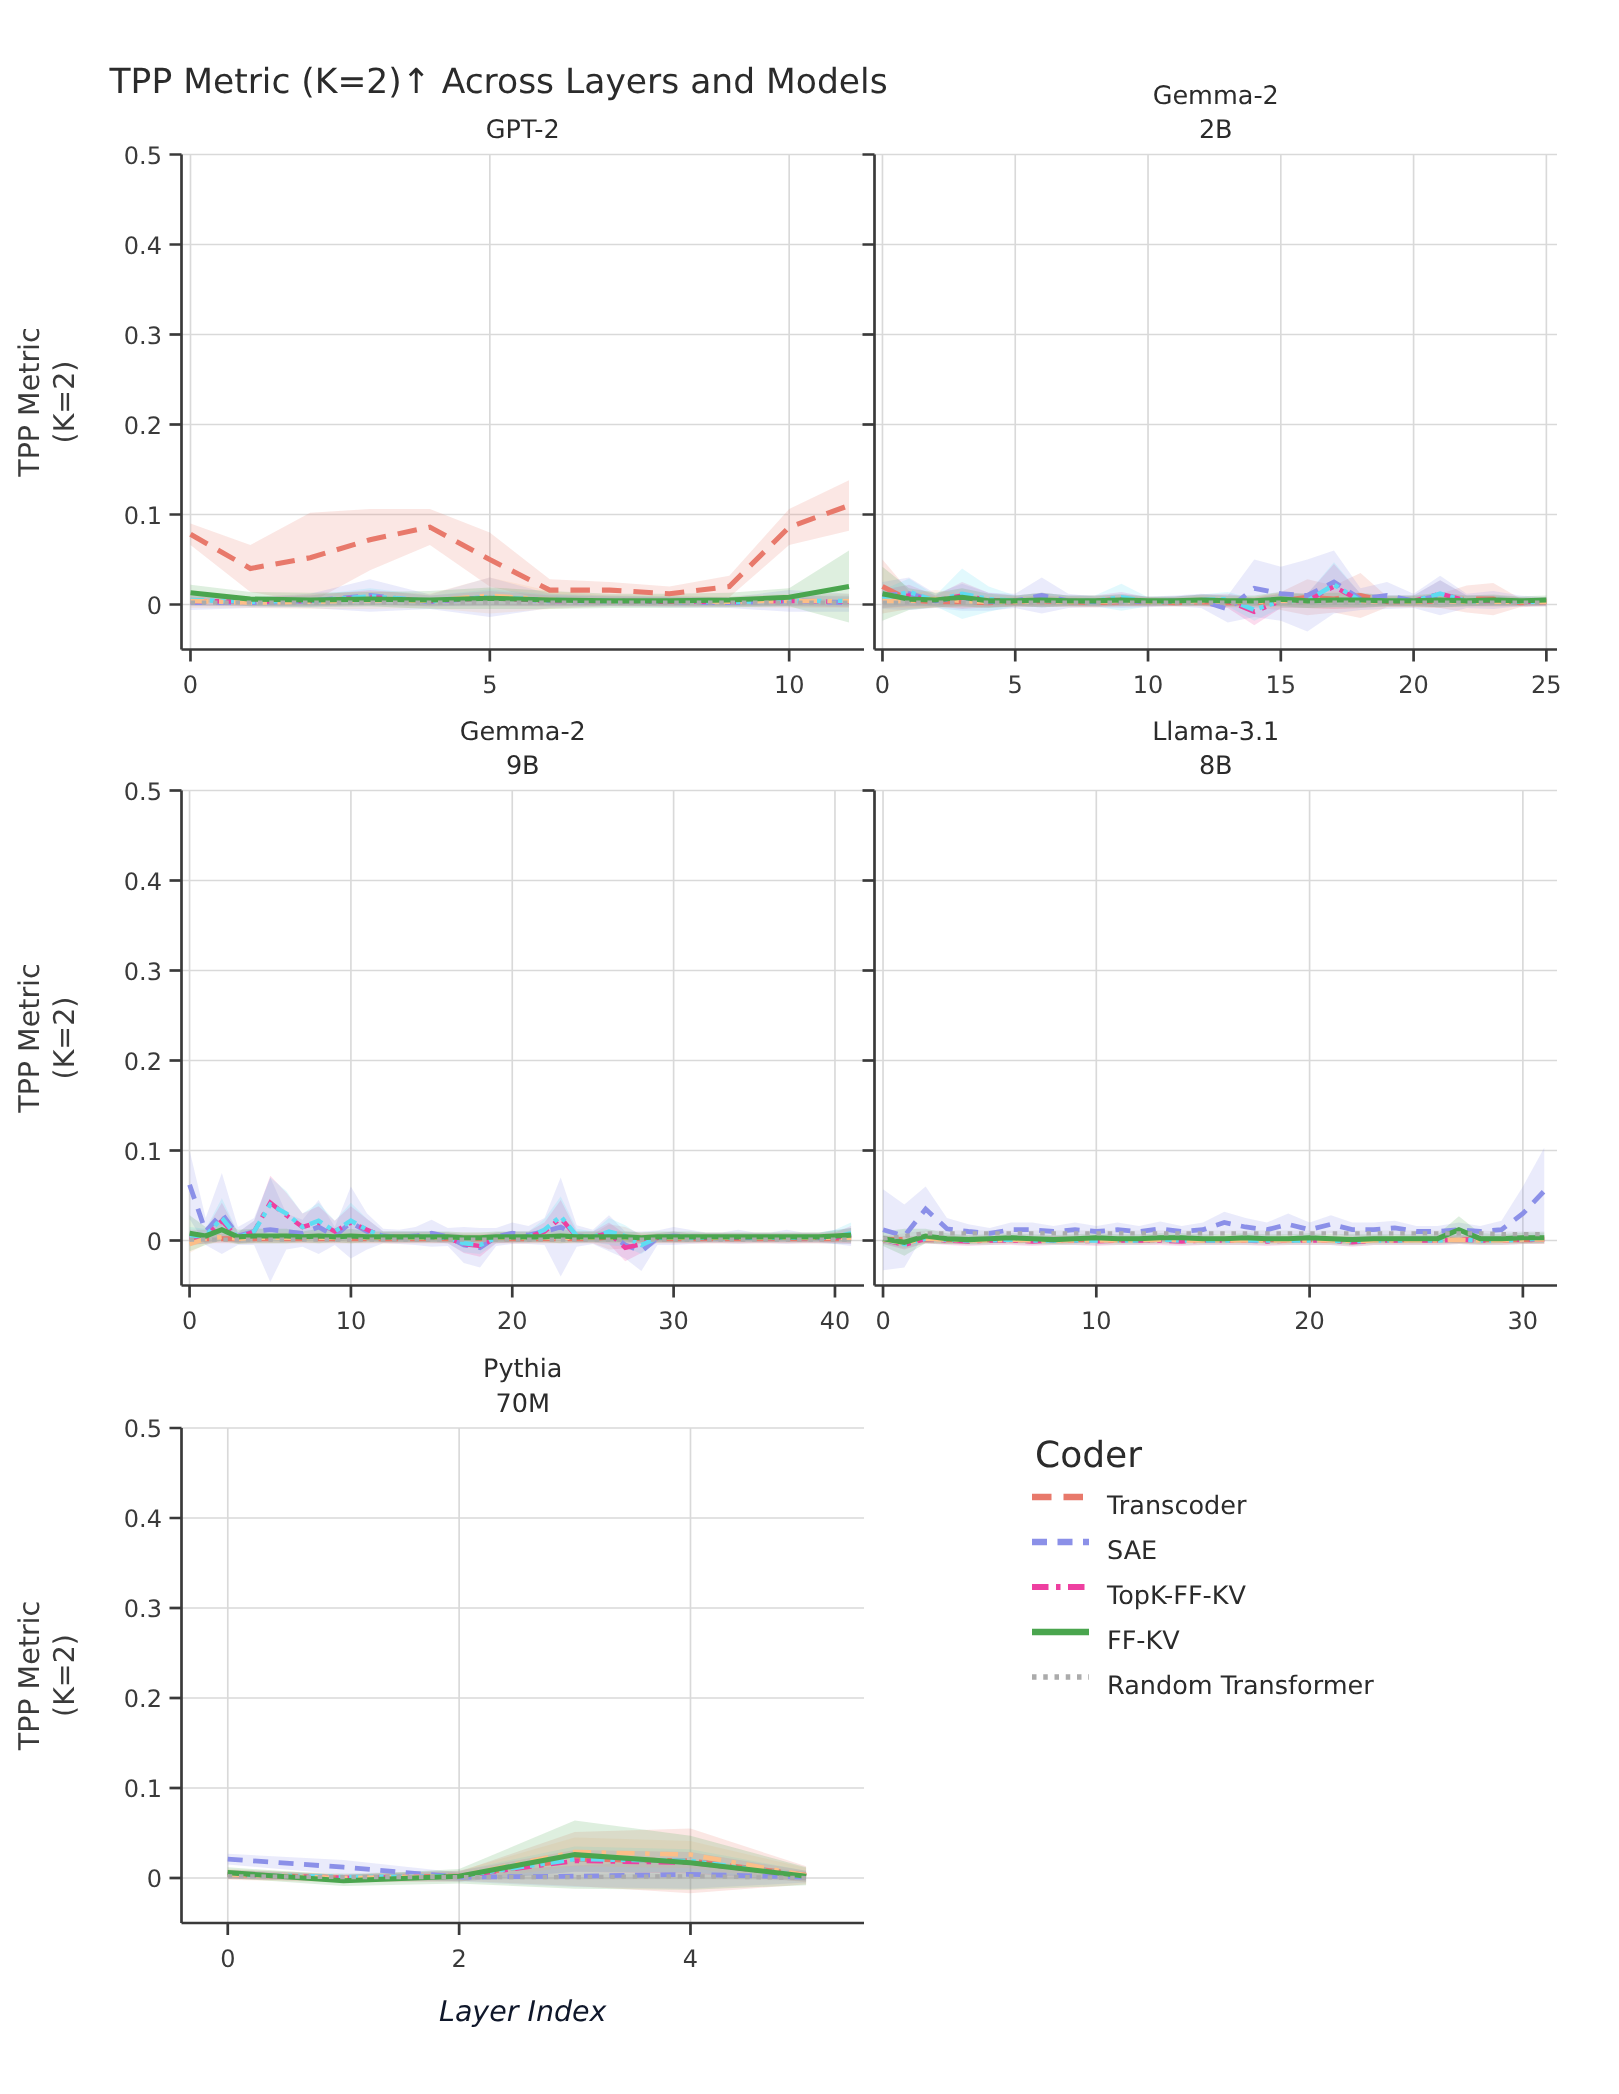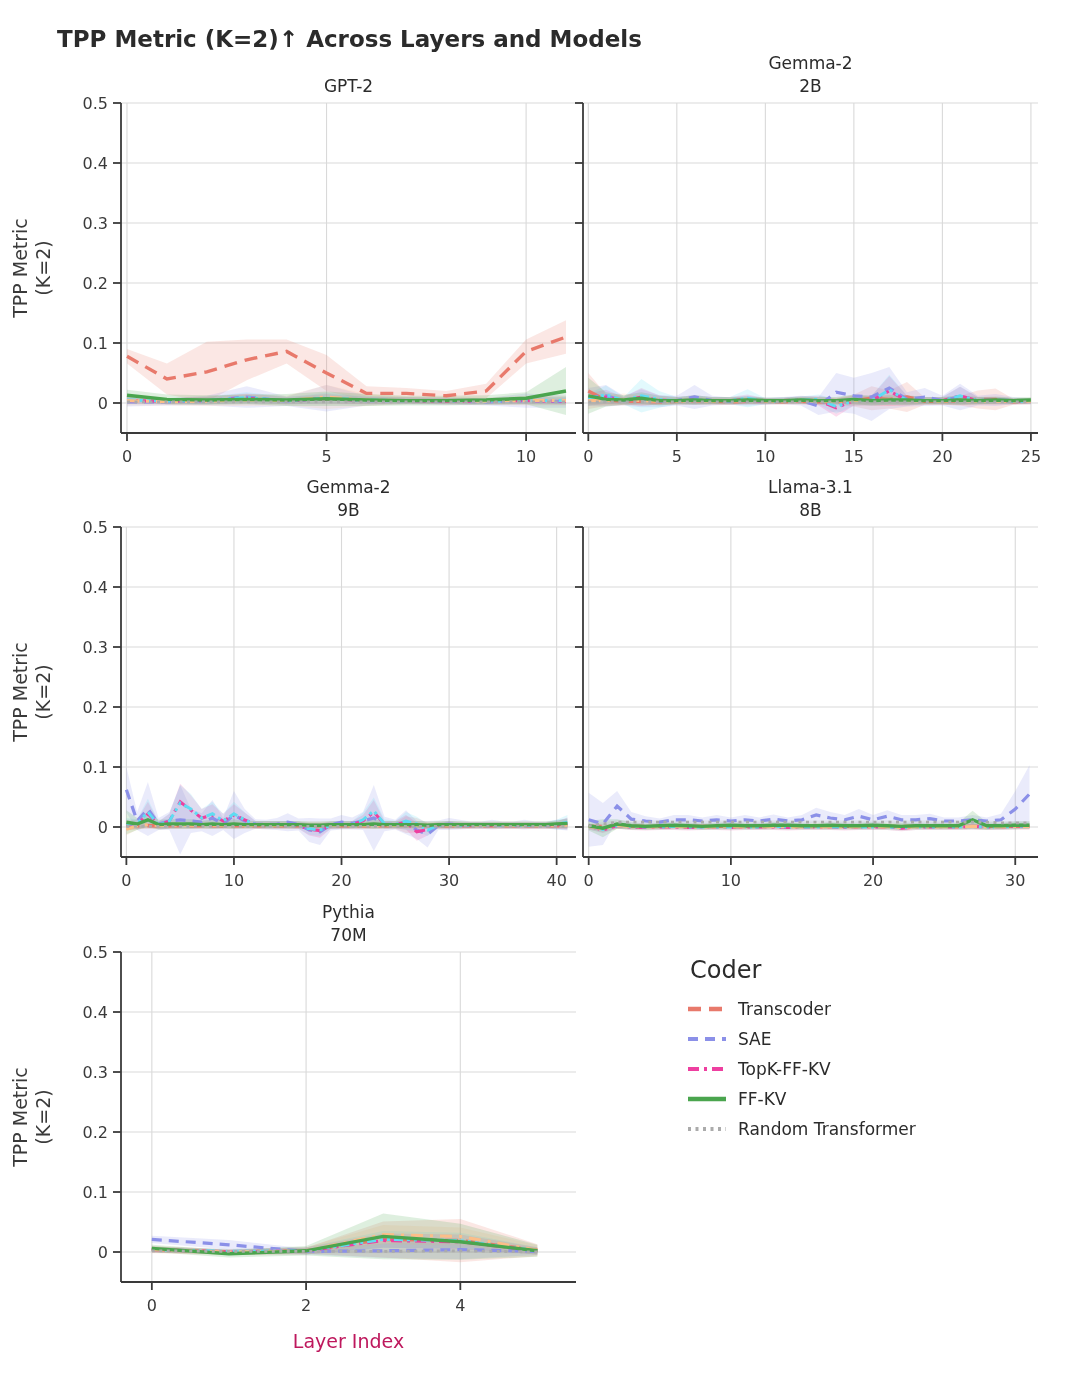--- a/index.html
+++ b/index.html
@@ -1,26 +1,26 @@
 <!DOCTYPE html>
 <html><head>
 <meta charset="utf-8">
 <style>
   html,body{margin:0;padding:0;background:#ffffff;}
   #fig{position:relative;width:1079px;height:1396px;background:#ffffff;overflow:hidden;
        font-family:"DejaVu Sans","Liberation Sans",sans-serif;color:#2b2b2b;}
-  #main-title{position:absolute;left:57px;top:26px;margin:0;font-size:23px;font-weight:bold;color:#2b2b2b;white-space:nowrap;}
+  #main-title{position:absolute;left:57px;top:26px;margin:16px;font-size:23px;font-weight:normal;color:#2b2b2b;white-space:nowrap;}
   .ylabel{position:absolute;left:-38px;width:140px;text-align:center;font-size:19px;line-height:23px;
           color:#3a3a3a;transform:rotate(-90deg);}
-  #xlabel{position:absolute;left:121px;top:1330px;width:455px;text-align:center;font-size:19px;color:#be185d;}
+  #xlabel{position:absolute;left:121px;top:1330px;width:455px;text-align:center;font-size:19px;color:#0f172a;font-style:italic;}
   .panel{position:absolute;width:517px;height:428px;}
   svg text{font-family:"DejaVu Sans","Liberation Sans",sans-serif;}
   #legend{position:absolute;left:688px;top:956px;}
   .lg-title{font-size:24px;color:#2b2b2b;margin:0 0 10px 2px;}
-  .lg-row{display:flex;align-items:center;height:30px;}
+  .lg-row{display:flex;align-items:flex-start;height:30px;}
   .lg-swatch{width:38px;height:8px;margin-right:12px;flex:0 0 38px;}
   .lg-label{font-size:17px;color:#2b2b2b;white-space:nowrap;}
 </style>
 </head>
 <body>
 
 <div id="fig">
   <h1 id="main-title">TPP Metric (K=2)↑ Across Layers and Models</h1>
 
   <div class="ylabel" style="top:245px"><span>TPP Metric</span><br><span>(K=2)</span></div>

